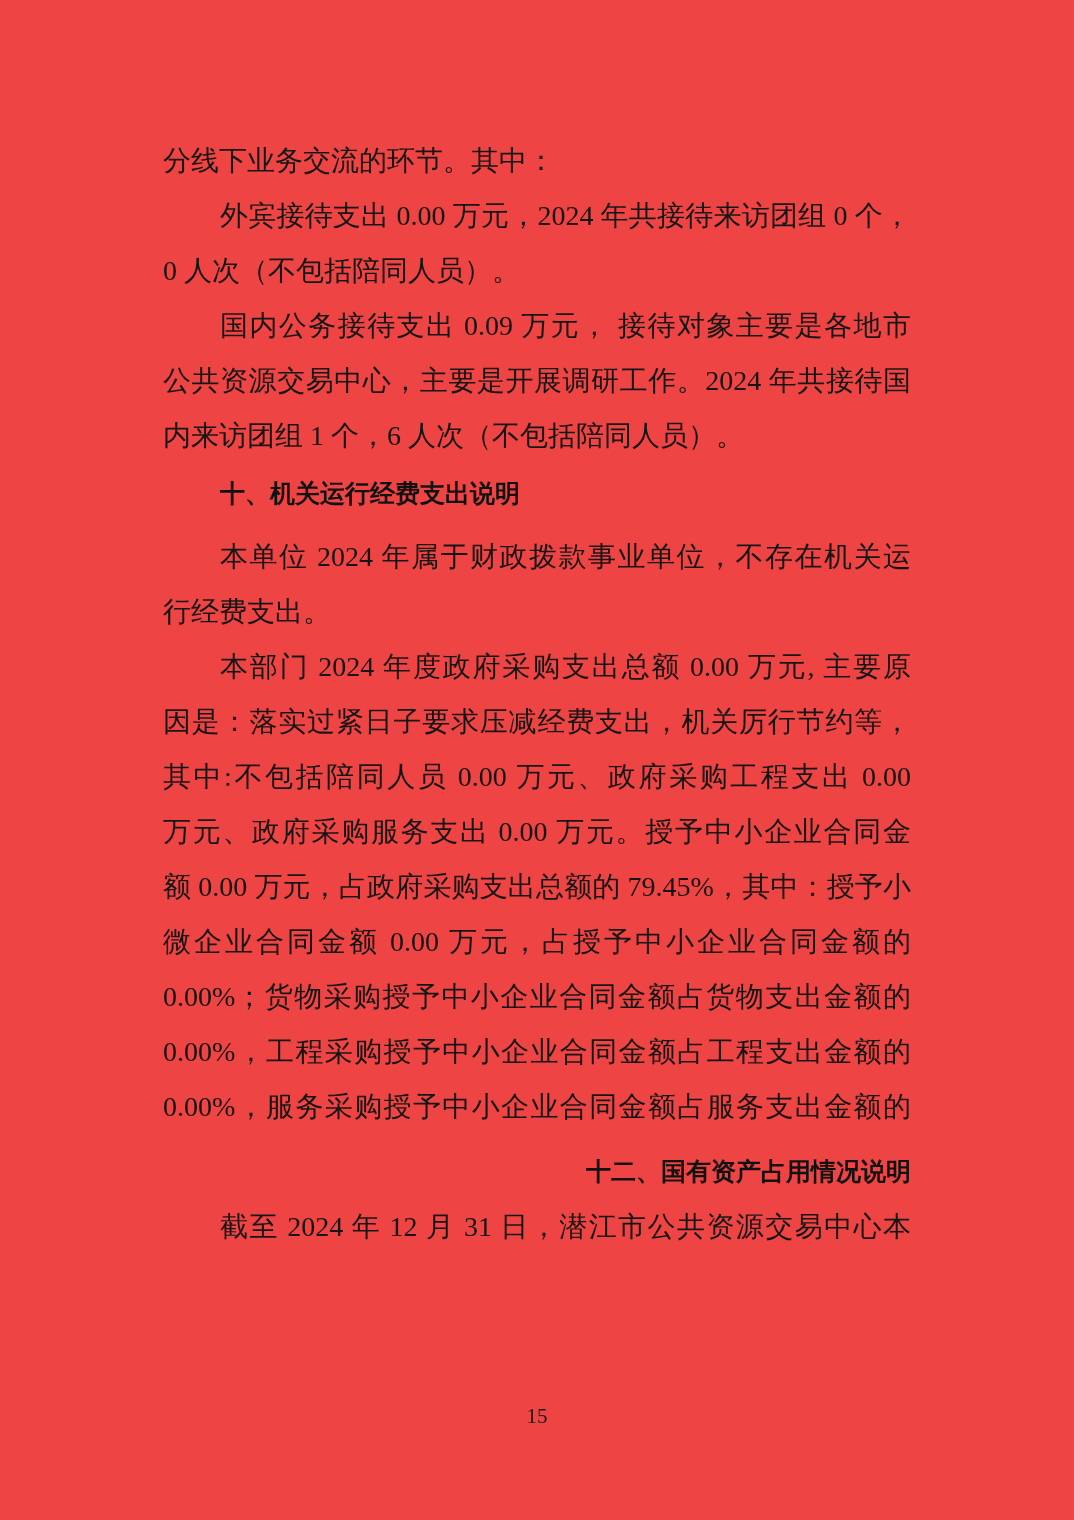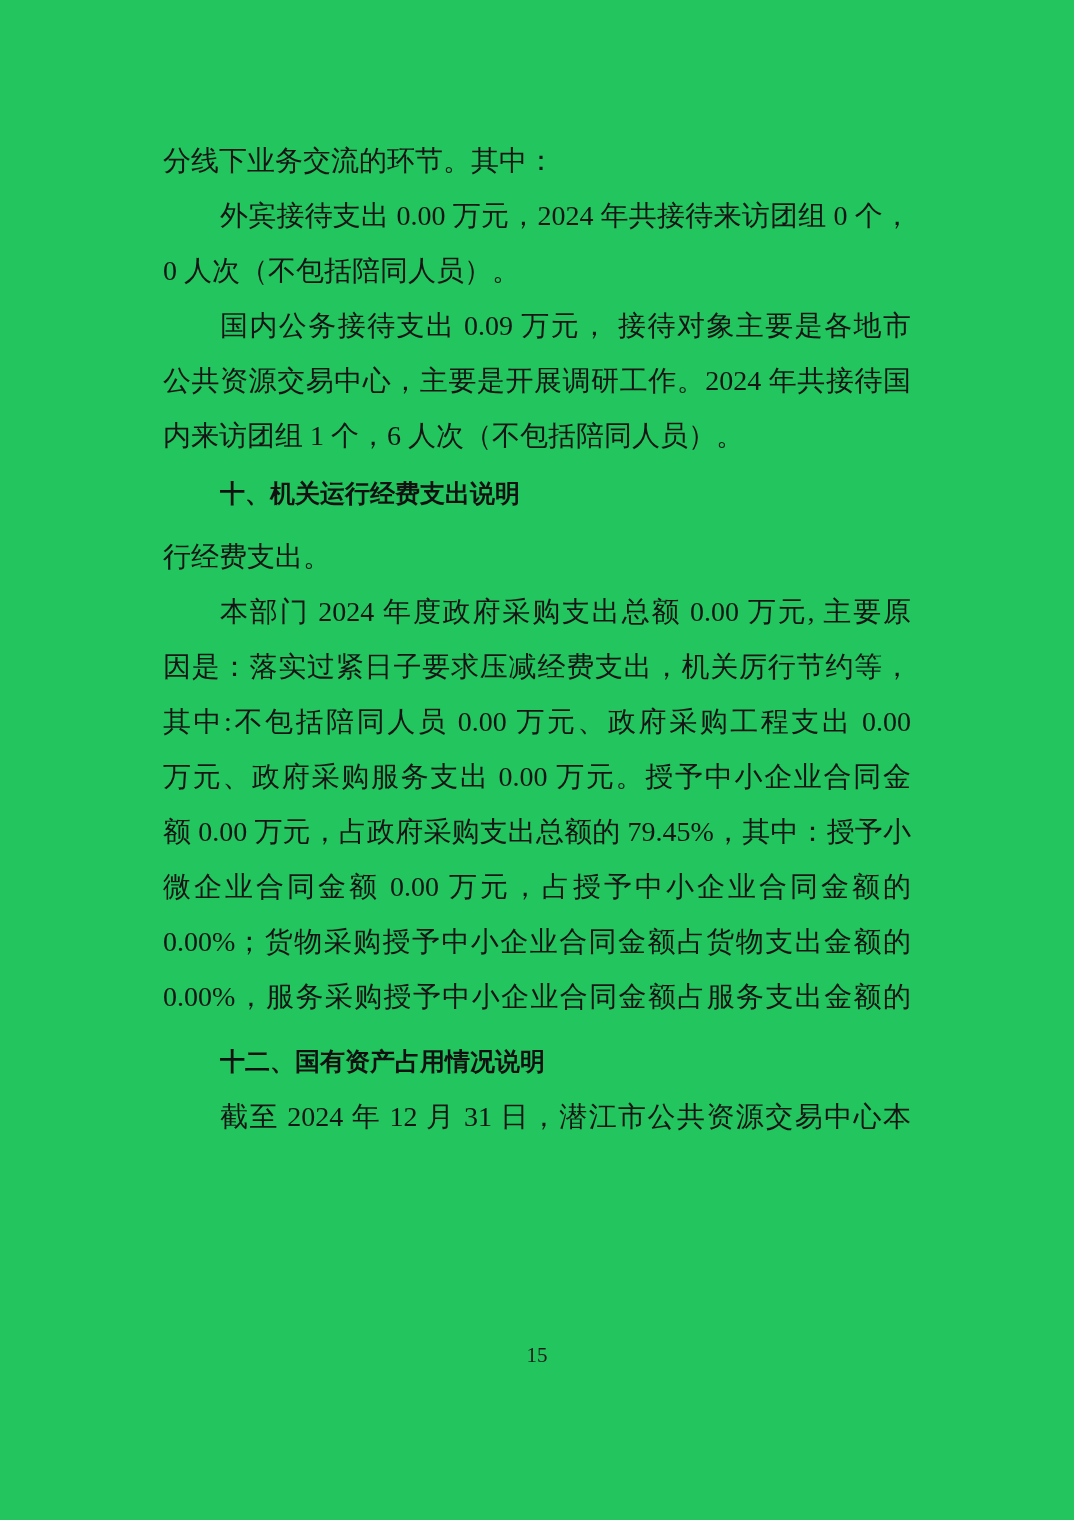--- a/index.html
+++ b/index.html
@@ -4,21 +4,21 @@
 <style>
   html, body {
     margin: 0;
     padding: 0;
     background: #ffffff;
   }
   .page {
     position: relative;
     width: 1074px;
     height: 1520px;
-    background: #22c55e;
+    background: #ef4444;
     overflow: hidden;
     font-family: "Liberation Serif", "DejaVu Serif", serif;
     color: #151515;
   }
   .content {
     position: absolute;
     left: 163px;
     top: 133px;
     width: 748px;
   }
@@ -48,24 +48,25 @@
     padding-left: 57px;
     text-align: left;
     color: #111111;
   }
   .section-heading.space-h1 {
     margin-top: 3px;
     margin-bottom: 8px;
   }
   .section-heading.space-h3 {
     margin-top: 10px;
+    text-align: right;
   }
   .page-number {
     position: absolute;
-    top: 1341px;
+    top: 1402px;
     left: 0;
     width: 100%;
     text-align: center;
     font-family: "Liberation Serif", "DejaVu Serif", serif;
     font-size: 21px;
     line-height: 28px;
     color: #1a1a1a;
   }
 </style>
 </head>
@@ -73,26 +74,28 @@
 
 <div class="page">
   <div class="content">
       <div class="text-line">分线下业务交流的环节。其中：</div>
       <div class="text-line fill indent">外宾接待支出 0.00 万元，2024 年共接待来访团组 0 个，</div>
       <div class="text-line">0 人次（不包括陪同人员）。</div>
       <div class="text-line fill indent">国内公务接待支出 0.09 万元， 接待对象主要是各地市</div>
       <div class="text-line fill">公共资源交易中心，主要是开展调研工作。2024 年共接待国</div>
       <div class="text-line">内来访团组 1 个，6 人次（不包括陪同人员）。</div>
       <div class="section-heading space-h1">十、机关运行经费支出说明</div>
+      <div class="text-line fill indent">本单位 2024 年属于财政拨款事业单位，不存在机关运</div>
       <div class="text-line">行经费支出。</div>
       <div class="text-line fill indent">本部门 2024 年度政府采购支出总额 0.00 万元, 主要原</div>
       <div class="text-line fill">因是：落实过紧日子要求压减经费支出，机关厉行节约等，</div>
       <div class="text-line fill">其中:不包括陪同人员 0.00 万元、政府采购工程支出 0.00</div>
       <div class="text-line fill">万元、政府采购服务支出 0.00 万元。授予中小企业合同金</div>
       <div class="text-line fill">额 0.00 万元，占政府采购支出总额的 79.45%，其中：授予小</div>
       <div class="text-line fill">微企业合同金额 0.00 万元，占授予中小企业合同金额的</div>
       <div class="text-line fill">0.00%；货物采购授予中小企业合同金额占货物支出金额的</div>
+      <div class="text-line fill">0.00%，工程采购授予中小企业合同金额占工程支出金额的</div>
       <div class="text-line fill">0.00%，服务采购授予中小企业合同金额占服务支出金额的</div>
       <div class="section-heading space-h3">十二、国有资产占用情况说明</div>
       <div class="text-line fill indent">截至 2024 年 12 月 31 日，潜江市公共资源交易中心本</div>
     </div>
   <div class="page-number">15</div>
 </div>
 
 </body></html>

